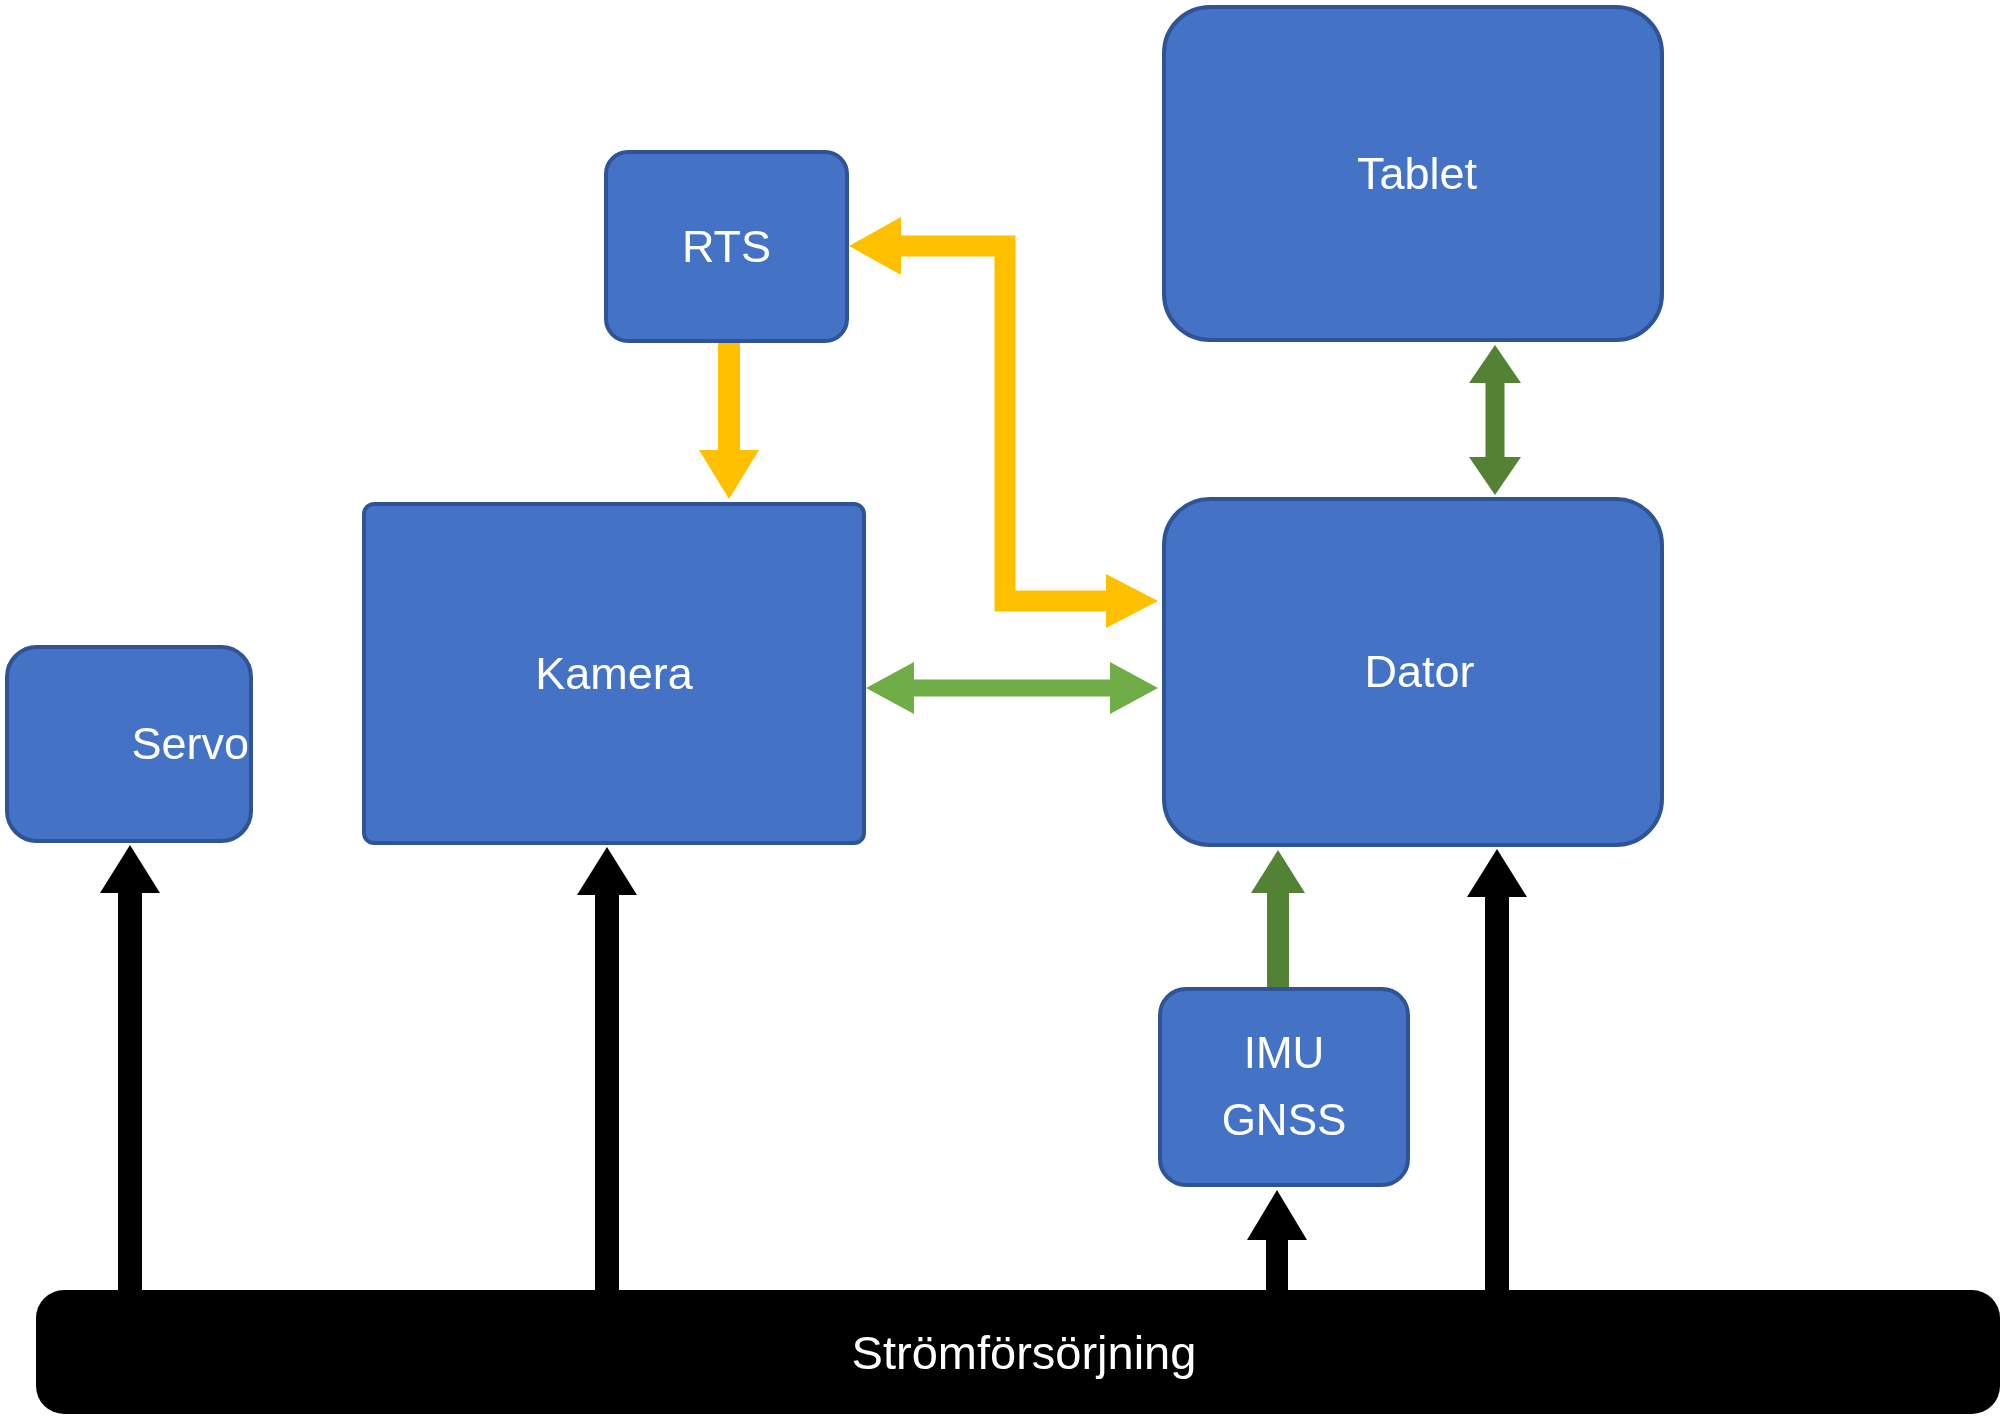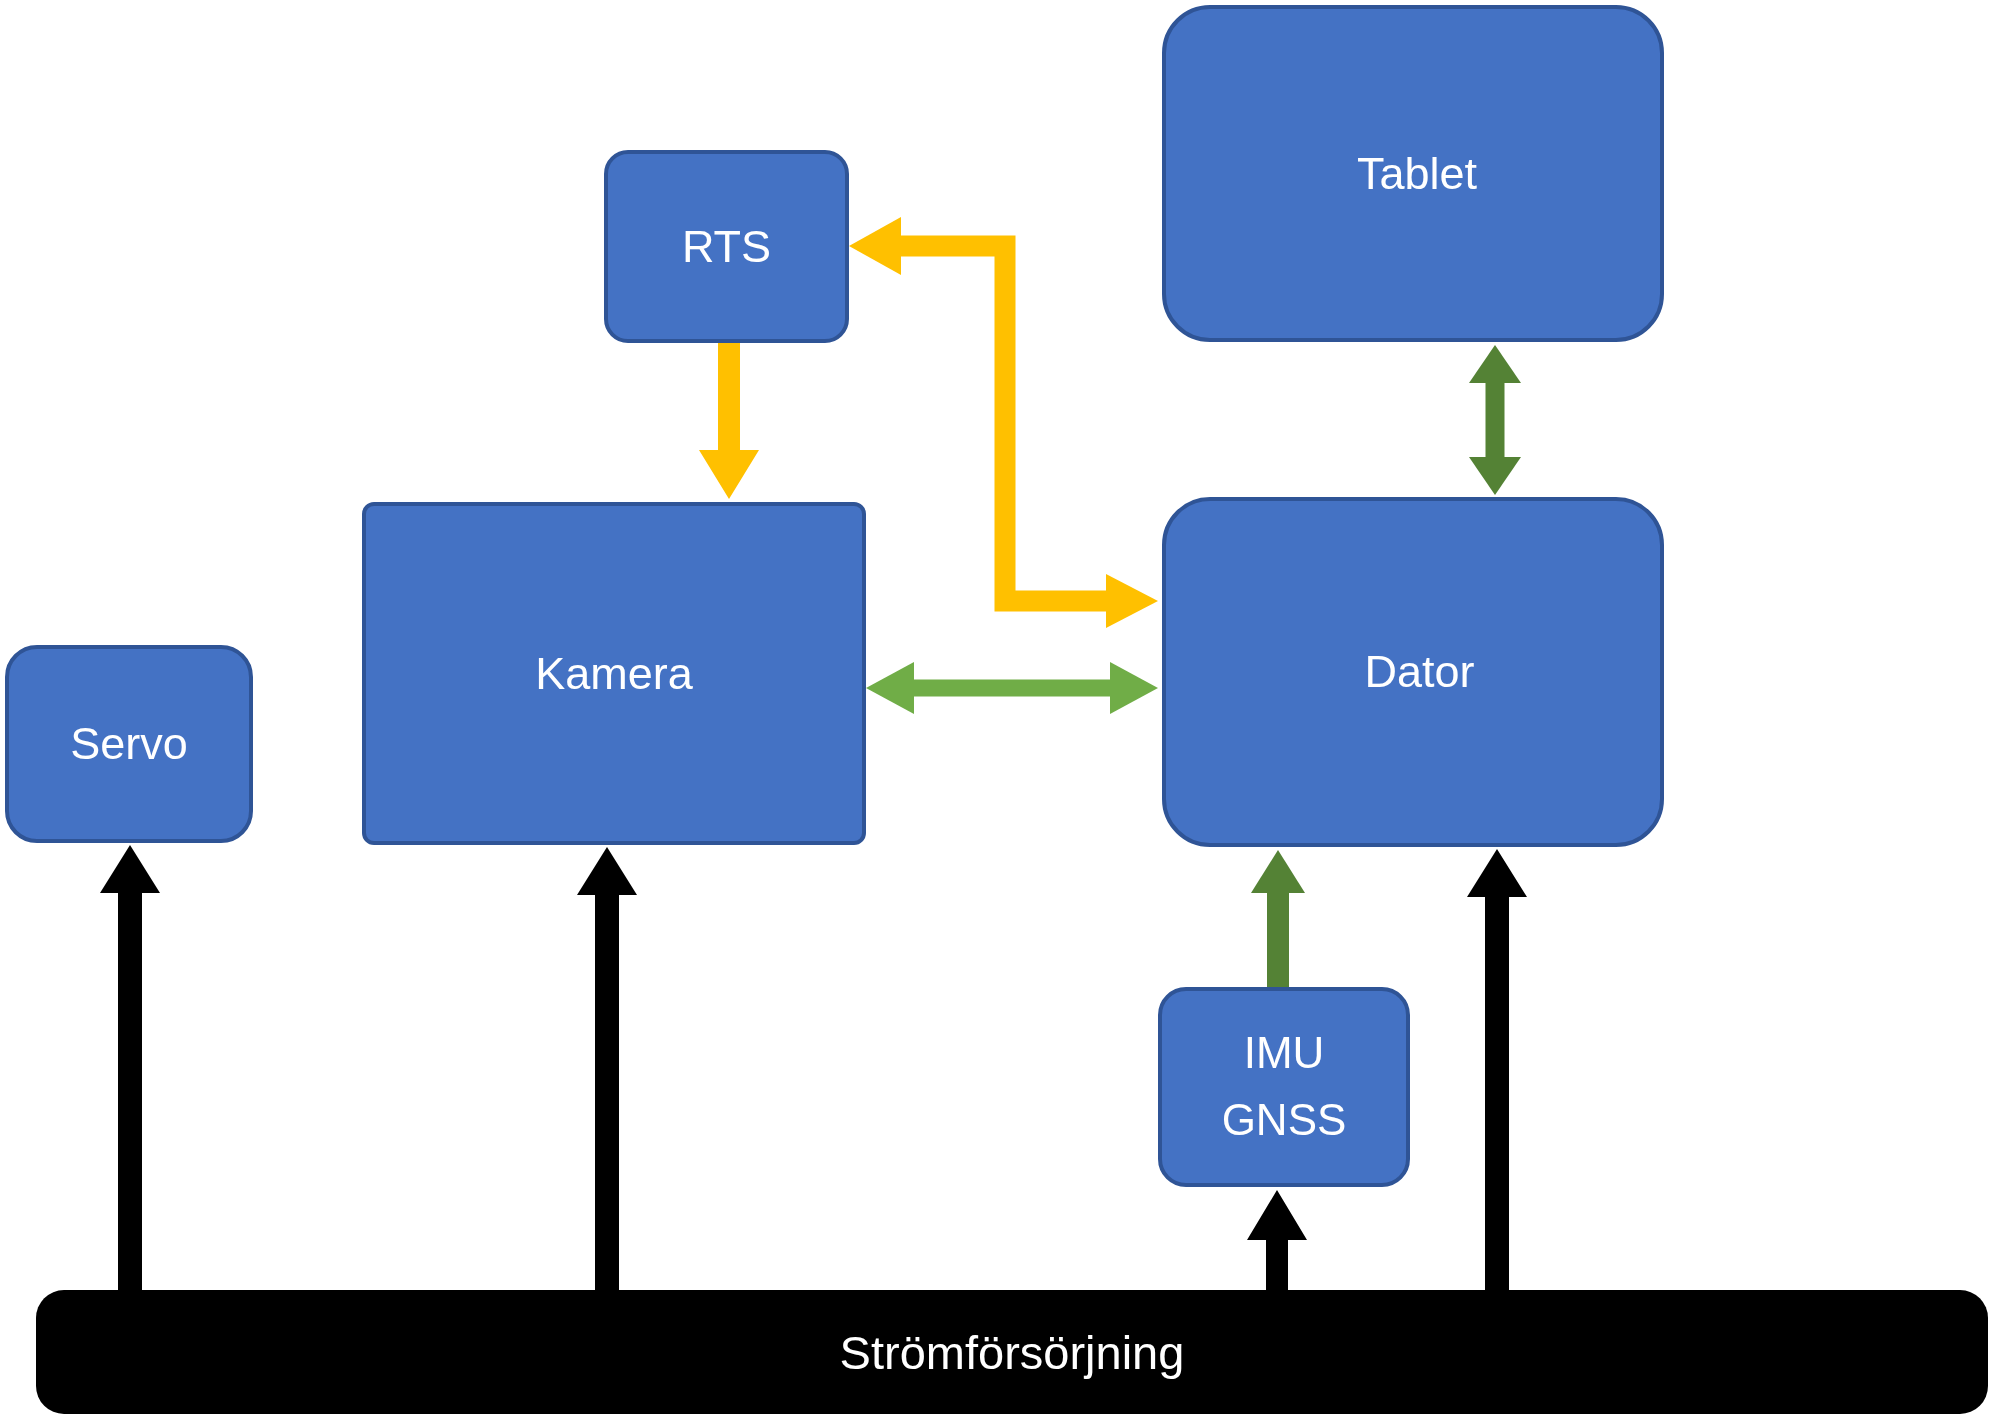--- a/index.html
+++ b/index.html
@@ -30,32 +30,33 @@
     align-items:center;
     justify-content:center;
     text-align:center;
     font-size:45px;
     line-height:1.2;
   }
   .node-tablet { left:1162px; top:5px;   width:502px; height:337px; border-radius:48px;padding-left:8px; }
   .node-rts    { left:604px;  top:150px; width:245px; height:193px; border-radius:24px; }
   .node-kamera { left:362px;  top:502px; width:504px; height:343px; border-radius:12px; }
   .node-dator  { left:1162px; top:497px; width:502px; height:350px; border-radius:48px;padding-left:13px; }
-  .node-servo  { left:5px;    top:645px; width:248px; height:198px; border-radius:32px; }
+  .node-servo  { left:5px;    top:645px; width:248px; height:198px; border-radius:32px;justify-content:flex-end; }
   .node-imu    { left:1158px; top:987px; width:252px; height:200px; border-radius:28px; font-size:44px;text-align:center; }
   .node-imu .two-line{display:flex;flex-direction:column;gap:14px;}
   .power-bar{
     position:absolute;
     left:36px; top:1290px; width:1952px; height:124px;
     background:var(--c-power_black);
     border-radius:28px;
     color:var(--c-label_text);
     display:flex;align-items:center;justify-content:center;
     font-size:47px;
     z-index:3;
+    padding-left:12px;
   }
   svg.arrows{
     position:absolute;inset:0;width:2007px;height:1420px;
     pointer-events:none;
     z-index:2;
   }
   .f-yellow{fill:var(--c-yellow);}
   .s-yellow{stroke:var(--c-yellow);fill:none;}
   .f-lgreen{fill:var(--c-light_green);}
   .s-lgreen{stroke:var(--c-light_green);fill:none;}

